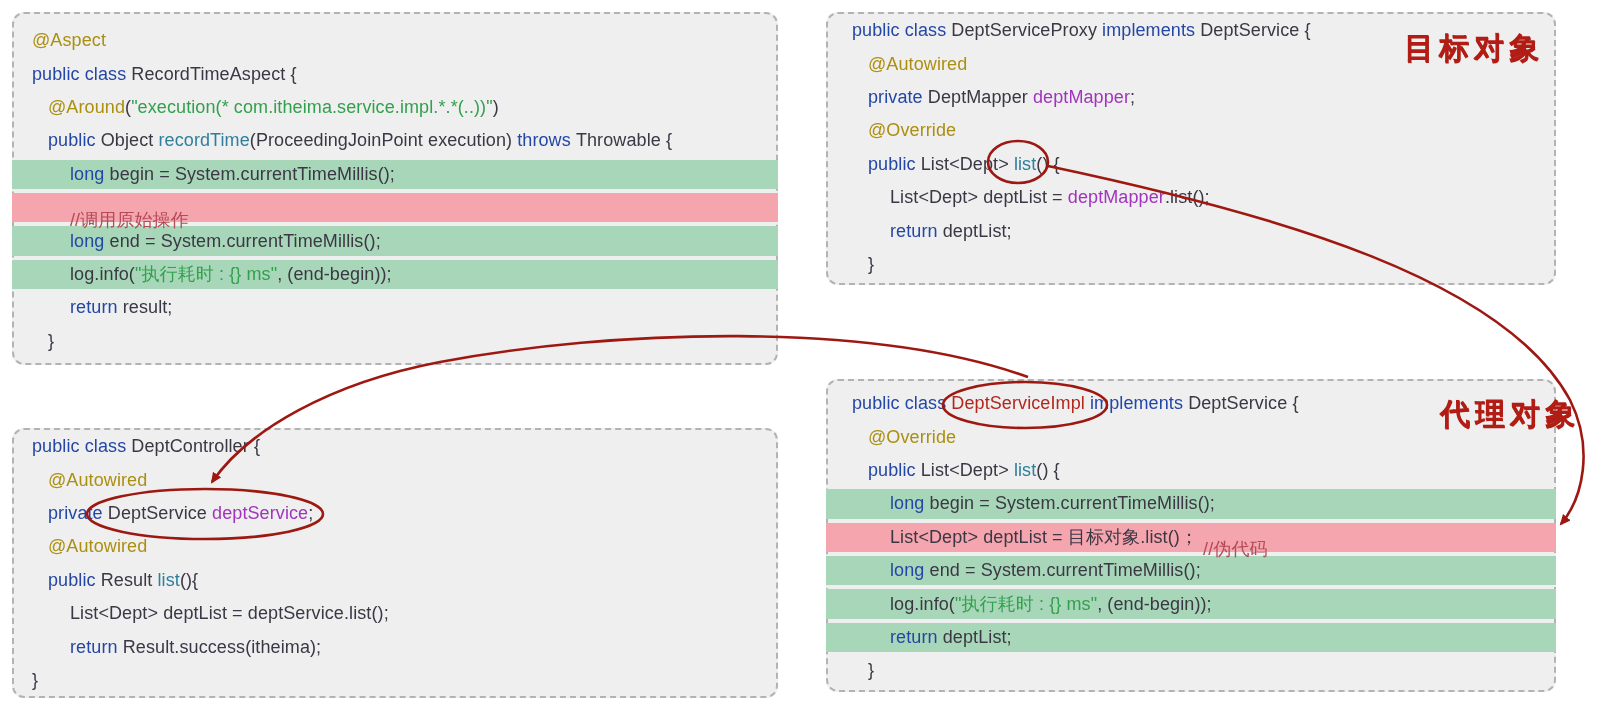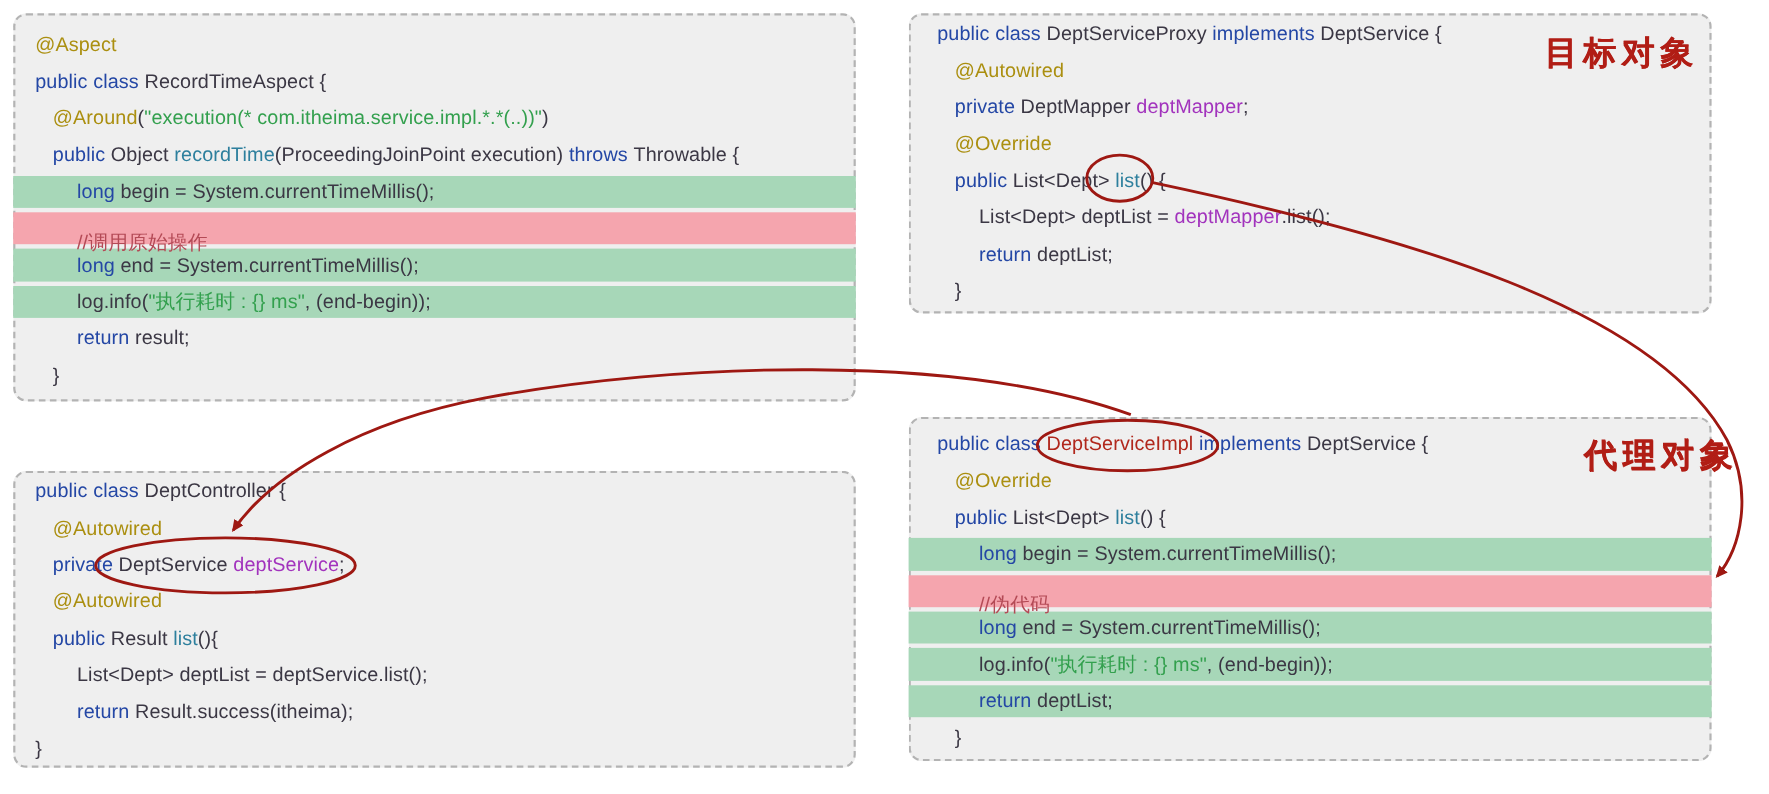--- a/index.html
+++ b/index.html
@@ -182,20 +182,21 @@
       <span class="tok-kw">public </span>
       <span class="tok-plain">List&lt;Dept&gt; </span>
       <span class="tok-method">list</span>
       <span class="tok-plain">() {</span>
     </div>
     <div class="code-line indent-2 hl-green">
       <span class="tok-kw">long </span>
       <span class="tok-plain">begin = System.currentTimeMillis();</span>
     </div>
     <div class="code-line indent-2 hl-pink">
+      <span class="tok-plain">List&lt;Dept&gt; deptList = 目标对象.list()； </span>
       <span class="tok-cmt">//伪代码</span>
     </div>
     <div class="code-line indent-2 hl-green">
       <span class="tok-kw">long </span>
       <span class="tok-plain">end = System.currentTimeMillis();</span>
     </div>
     <div class="code-line indent-2 hl-green">
       <span class="tok-plain">log.info(</span>
       <span class="tok-str">"执行耗时 : {} ms"</span>
       <span class="tok-plain">, (end-begin));</span>

